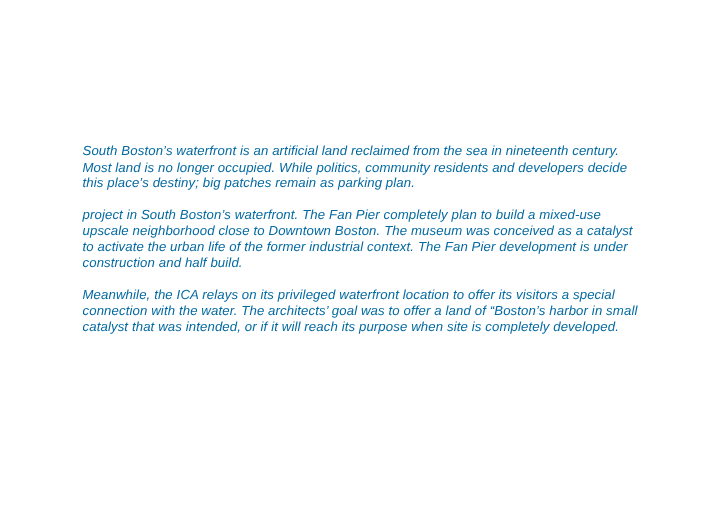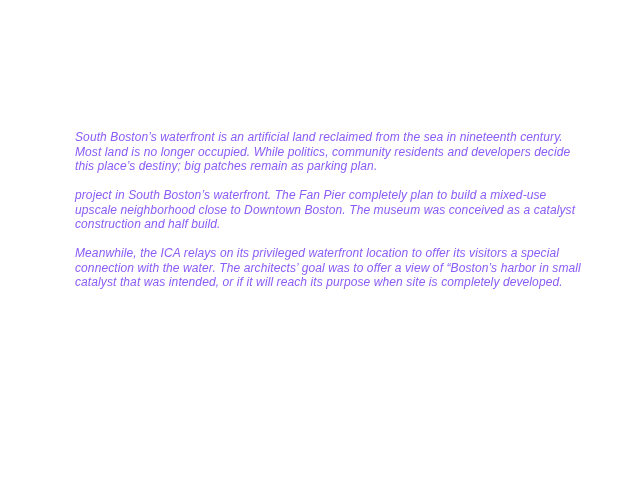--- a/index.html
+++ b/index.html
@@ -20,21 +20,21 @@
   }
   .article {
     position: absolute;
     left: 75px;
     top: 130px;
     width: 510px;
     font-family: "Liberation Sans", sans-serif;
     font-style: italic;
     font-size: 12px;
     line-height: 14.5px;
-    color: #8b5cf6;
+    color: #0369a1;
     letter-spacing: 0.1px;
   }
   .paragraph {
     margin: 0 0 14.5px 0;
   }
   .paragraph:last-child {
     margin-bottom: 0;
   }
   .line {
     white-space: nowrap;
@@ -48,23 +48,24 @@
 
     <div class="paragraph">
       <div class="line">South Boston’s waterfront is an artificial land reclaimed from the sea in nineteenth century.</div>
       <div class="line">Most land is no longer occupied. While politics, community residents and developers decide</div>
       <div class="line">this place’s destiny; big patches remain as parking plan.</div>
     </div>
 
     <div class="paragraph">
       <div class="line">project in South Boston’s waterfront. The Fan Pier completely plan to build a mixed-use</div>
       <div class="line">upscale neighborhood close to Downtown Boston. The museum was conceived as a catalyst</div>
+      <div class="line">to activate the urban life of the former industrial context. The Fan Pier development is under</div>
       <div class="line">construction and half build.</div>
     </div>
 
     <div class="paragraph">
       <div class="line">Meanwhile, the ICA relays on its privileged waterfront location to offer its visitors a special</div>
-      <div class="line">connection with the water. The architects’ goal was to offer a view of “Boston’s harbor in small</div>
+      <div class="line">connection with the water. The architects’ goal was to offer a land of “Boston’s harbor in small</div>
       <div class="line">catalyst that was intended, or if it will reach its purpose when site is completely developed.</div>
     </div>
 
   </div>
 </div>
 
 </body></html>

